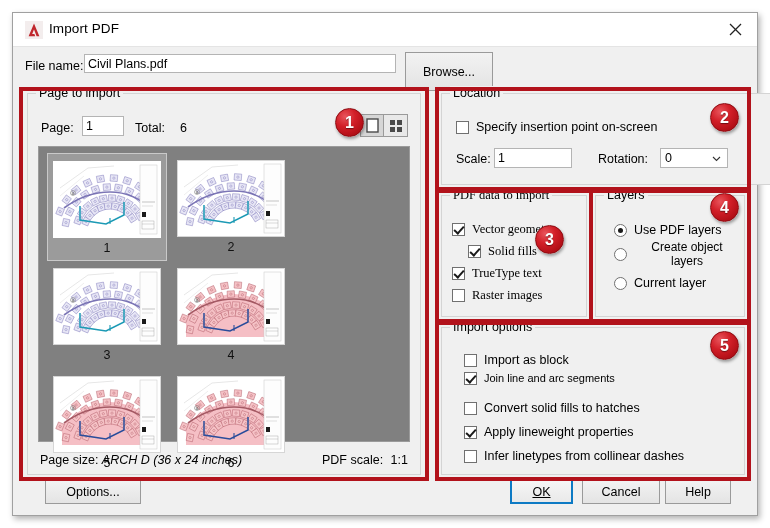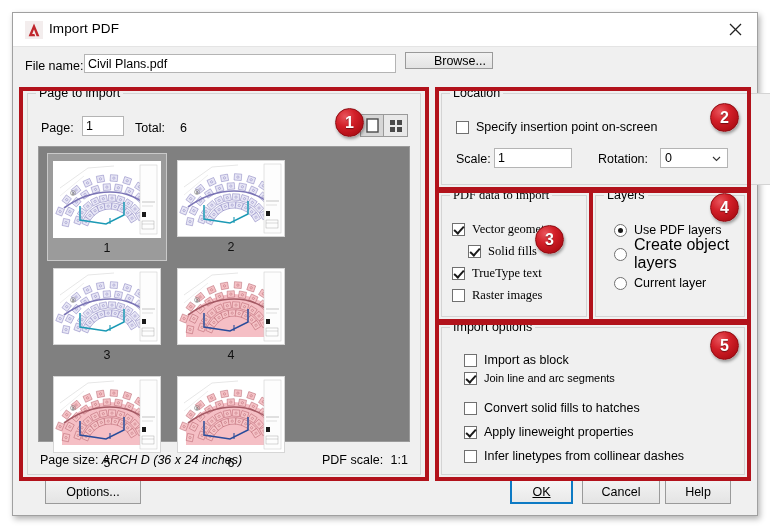--- a/index.html
+++ b/index.html
@@ -39,25 +39,25 @@
   
   #filerow{position:absolute;left:0;top:34px;width:100%;height:38px;}
   #file-label{position:absolute;left:12px;top:12px;font-size:12.5px;}
   #file-input{
     position:absolute;left:71px;top:7px;width:312px;height:19px;
     background:#fff;border:1px solid #b4b4b4;box-sizing:border-box;
     font-family:"Liberation Sans",sans-serif;font-size:12.5px;
     padding:0 3px;line-height:18px;color:#000;
   }
   #browse-btn{
-    position:absolute;left:392px;top:5px;width:88px;height:17px;
+    position:absolute;left:392px;top:5px;width:88px;height:39px;
     background:linear-gradient(#f2f2f2,#e3e3e3);
     border:1px solid #9a9a9a;box-sizing:border-box;
     font-family:"Liberation Sans",sans-serif;font-size:12.5px;
-    cursor:default;color:#000;text-align:right;
+    cursor:default;color:#000;
   }
 
   
   .group{
     position:absolute;background:#f0f0f0;
     border:1px solid #d4d4d4;box-sizing:border-box;
   }
   .group-title{
     position:absolute;top:-8px;left:8px;background:#f0f0f0;
     padding:0 3px;font-size:12.5px;color:#000;white-space:nowrap;
@@ -1304,21 +1304,21 @@
       </div>
   </div>
 
   <div class="group" id="grp-layers" style="left:582px;top:182px;width:150px;height:122px;">
     <span class="group-title">Layers</span>
     <div id="layers-list" style="position:absolute;left:10px;top:22px;right:4px;">
         <div style="display: flex; align-items: center; font-size: 12.5px; height: 24px; margin-left: 8px;">
           <span class="rbox checked"></span>
           <span>Use PDF layers</span>
         </div>
-        <div style="display: flex; align-items: center; font-size: 16px; height: 24px; margin-left: 8px;">
+        <div style="display: flex; align-items: center; font-size: 12px; height: 24px; margin-left: 8px; text-align: center;">
           <span class="rbox"></span>
           <span>Create object layers</span>
         </div>
         <div style="display: flex; align-items: flex-end; font-size: 12.5px; height: 24px; margin-left: 8px;">
           <span class="rbox"></span>
           <span>Current layer</span>
         </div>
       </div>
   </div>
 

